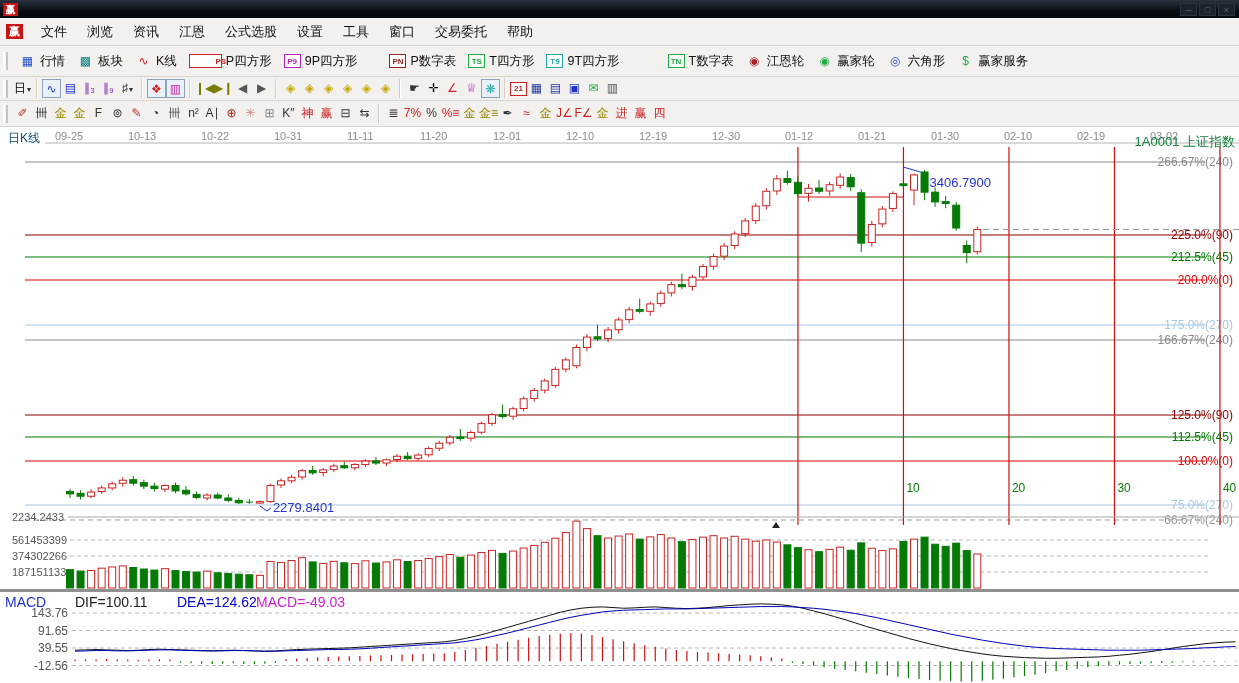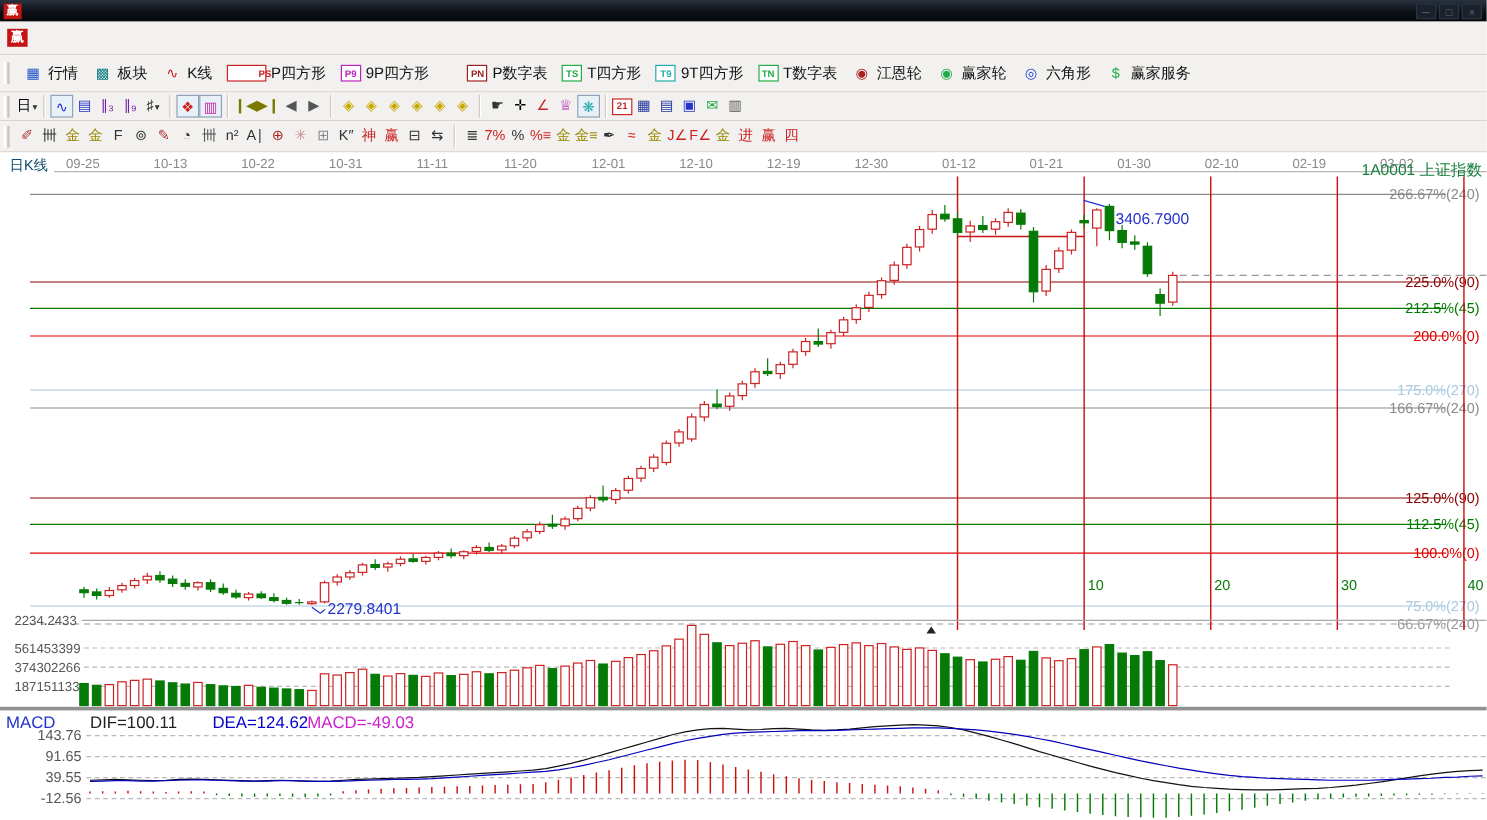--- a/index.html
+++ b/index.html
@@ -58,20 +58,32 @@
   <span class="applogo">赢</span>
   <span class="winbtns">
       <span class="winbtn">─</span>
       <span class="winbtn">□</span>
       <span class="winbtn">×</span>
     </span>
 </div>
 
 <div id="menubar">
   <span class="menulogo">赢</span>
+  <span class="items" style="display:flex">
+      <span class="menu-item">文件</span>
+      <span class="menu-item">浏览</span>
+      <span class="menu-item">资讯</span>
+      <span class="menu-item">江恩</span>
+      <span class="menu-item">公式选股</span>
+      <span class="menu-item">设置</span>
+      <span class="menu-item">工具</span>
+      <span class="menu-item">窗口</span>
+      <span class="menu-item">交易委托</span>
+      <span class="menu-item">帮助</span>
+    </span>
 </div>
 
 <div id="toolbar1" class="toolbar">
   <span class="grip"></span>
   <span class="items" style="display:flex;align-items:center">
       <span class="tb-btn">
         <span class="tool-icon small" style="color: rgb(32, 80, 200);">▦</span>
         <span>行情</span>
       </span>
       <span class="tb-btn">
@@ -96,21 +108,21 @@
       </span>
       <span class="tb-btn">
         <span class="badge-icon" style="color: rgb(34, 170, 68);">TS</span>
         <span>T四方形</span>
       </span>
       <span class="tb-btn">
         <span class="badge-icon" style="color: rgb(34, 170, 170);">T9</span>
         <span>9T四方形</span>
       </span>
       <span class="tb-btn">
-        <span class="badge-icon" style="color: rgb(34, 170, 68);">TN</span>
+        <span class="badge-icon" style="color: rgb(34, 170, 68); margin-left: 36px;">TN</span>
         <span>T数字表</span>
       </span>
       <span class="tb-btn">
         <span class="tool-icon small" style="color: rgb(170, 34, 34);">◉</span>
         <span>江恩轮</span>
       </span>
       <span class="tb-btn">
         <span class="tool-icon small" style="color: rgb(34, 170, 68);">◉</span>
         <span>赢家轮</span>
       </span>

